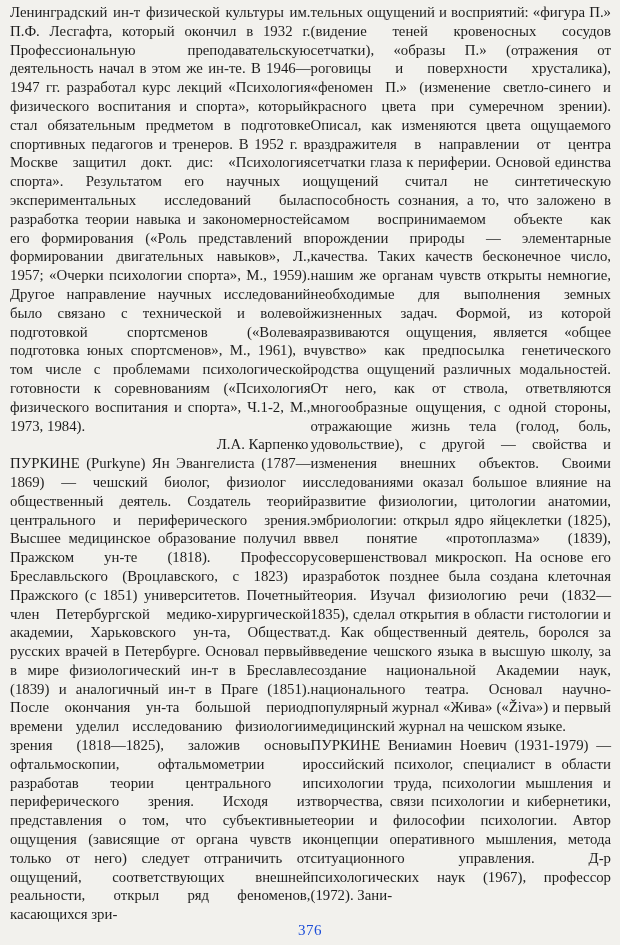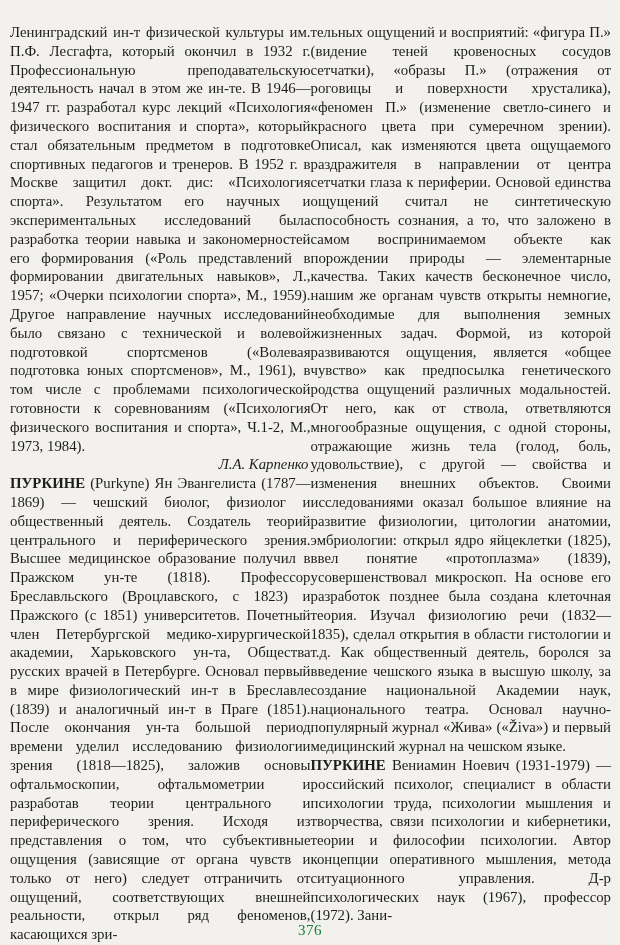--- a/index.html
+++ b/index.html
@@ -12,52 +12,50 @@
     width: 620px;
     height: 945px;
     overflow: hidden;
     background: #f2f1ed;
     color: #1d1d1d;
     font-family: "Liberation Serif", "DejaVu Serif", serif;
   }
   .columns {
     display: flex;
     padding: 3px 9px 0 10px;
-    margin-top: 20px;
   }
   .col {
     flex: 1;
     min-width: 0;
     font-size: 14.8px;
     line-height: 18.8px;
     text-align: justify;
     hyphens: auto;
     -webkit-hyphens: auto;
   }
   .col p { margin: 0; }
   .signature {
     text-align: right;
-    font-style: italic;
     padding-right: 2px;
   }
   .entry {
     margin-top: 11px;
   }
   .entry .headword {
-    font-weight: bold;
+    font-weight: normal;
   }
   .page-number {
     position: absolute;
     bottom: 6px;
     left: 0;
     right: 0;
     text-align: center;
     font-size: 15px;
     letter-spacing: 0.5px;
-    color: #15803d;
+    color: #1d4ed8;
   }
 </style>
 </head>
 <body>
 
 <div class="page">
   <div class="columns">
 
     <div class="col">
       <p class="body-text">Ленинградский ин-т физической культуры им. П.Ф. Лесгафта, который окончил в 1932 г. Профессиональную преподавательскую деятельность начал в этом же ин-те. В 1946—1947 гг. разработал курс лекций «Психология физического воспитания и спорта», который стал обязательным предметом в подготовке спортивных педагогов и тренеров. В 1952 г. в Москве защитил докт. дис: «Психология спорта». Результатом его научных и экспериментальных исследований была разработка теории навыка и закономерностей его формирования («Роль представлений в формировании двигательных навыков», Л., 1957; «Очерки психологии спорта», М., 1959). Другое направление научных исследований было связано с технической и волевой подготовкой спортсменов («Волевая подготовка юных спортсменов», М., 1961), в том числе с проблемами психологической готовности к соревнованиям («Психология физического воспитания и спорта», Ч.1-2, М., 1973, 1984).</p>

